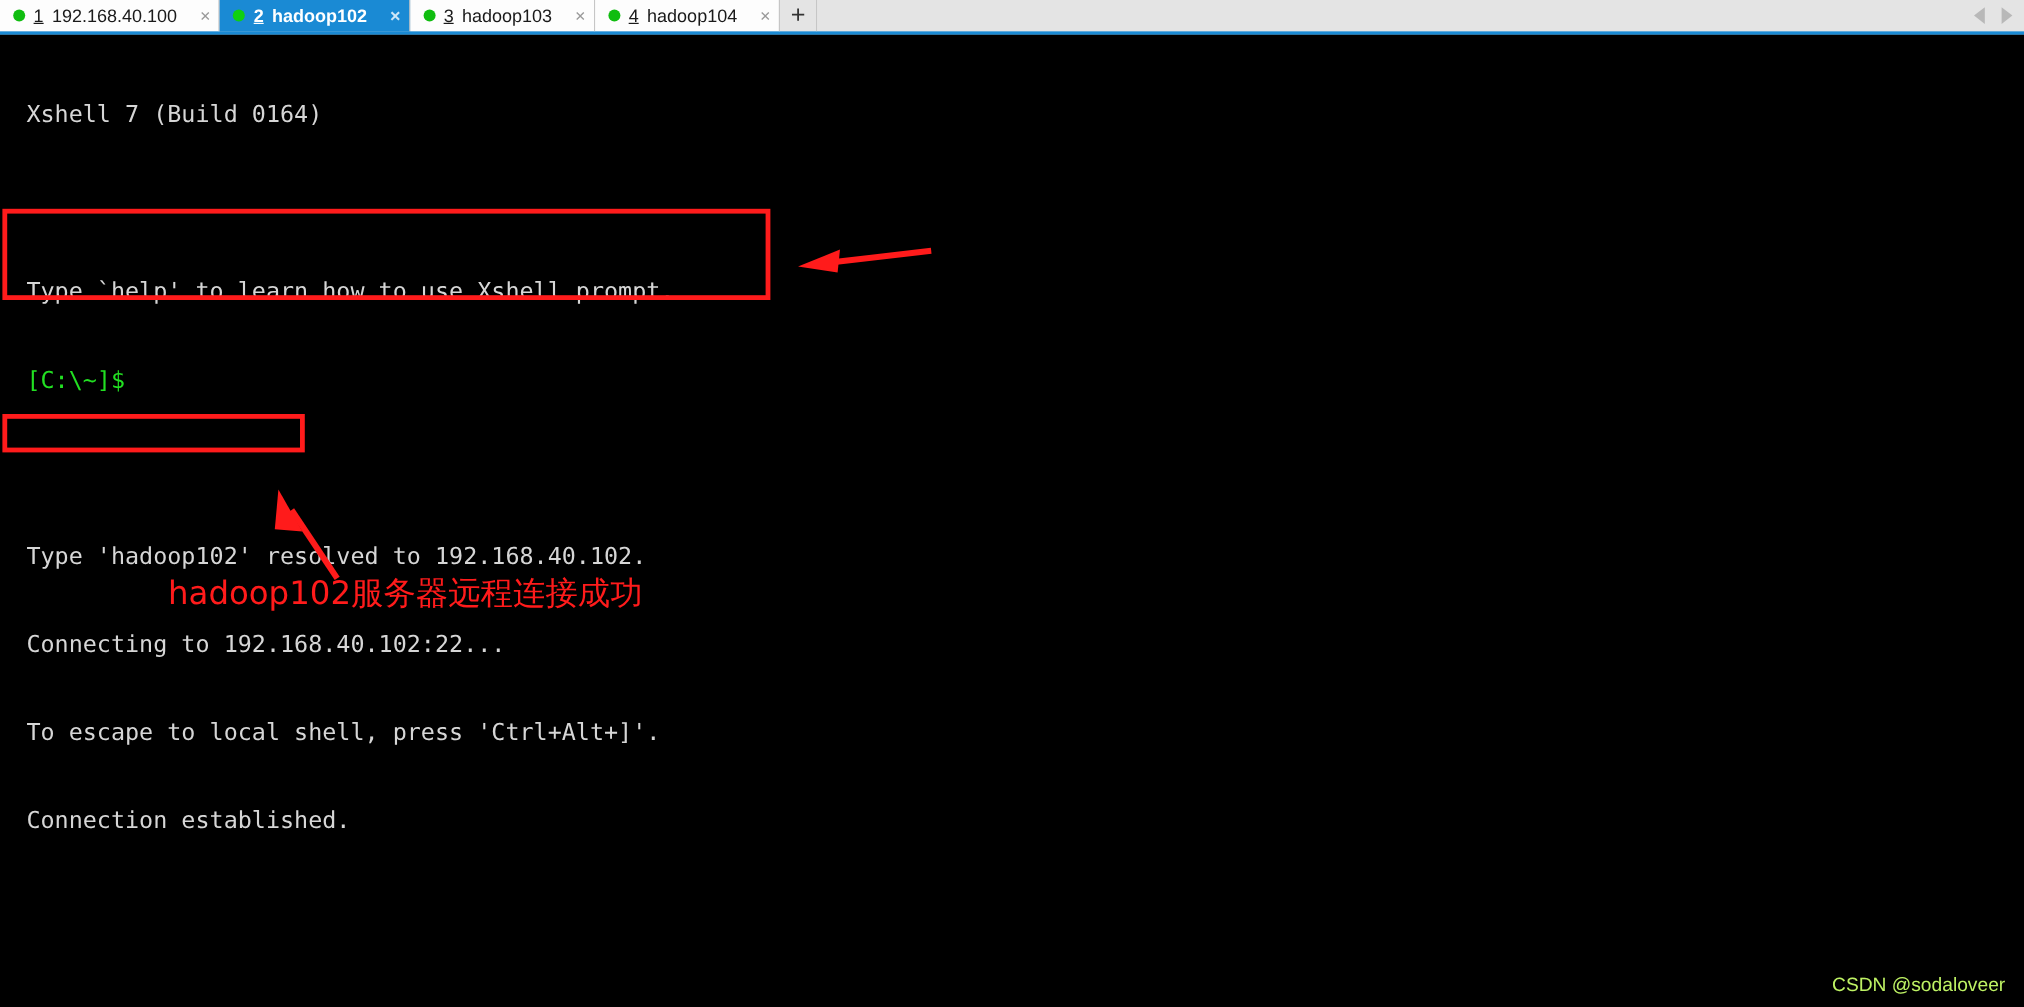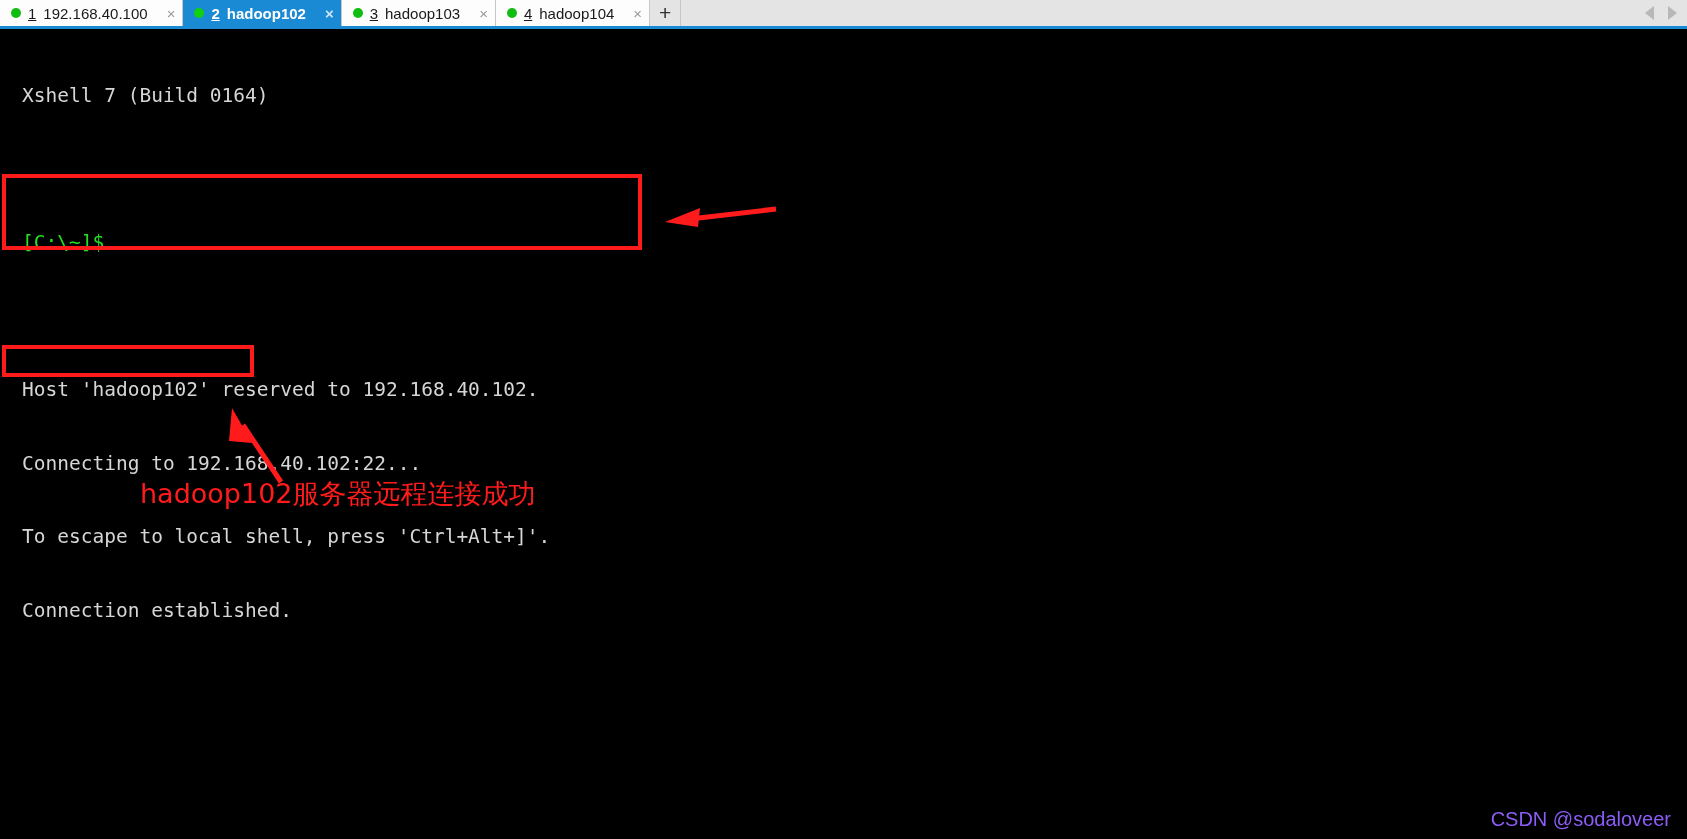--- a/index.html
+++ b/index.html
@@ -128,23 +128,23 @@
     color: #ff1b1b;
     font-family: "DejaVu Sans", sans-serif;
     font-size: 27px;
     white-space: nowrap;
   }
 
   .watermark {
     position: absolute;
     right: 16px;
     bottom: 8px;
-    color: #8b5cf6;
+    color: #bef264;
     font-family: "Liberation Sans", sans-serif;
-    font-size: 20px;
+    font-size: 16px;
   }
 
   svg.anno-svg {
     position: absolute;
     left: 0; top: 0;
     width: 1687px; height: 839px;
     pointer-events: none;
   }
 </style>
 </head>
@@ -186,23 +186,24 @@
 
   <div class="tab-scrollers">
     <span class="arrow-l"></span>
     <span class="arrow-r"></span>
   </div>
 </div>
 
 <div class="terminal">
   <div class="line">Xshell 7 (Build 0164)</div>
   <div class="blank"></div>
+  <div class="line">Type `help' to learn how to use Xshell prompt.</div>
   <div class="line green">[C:\~]$</div>
   <div class="blank"></div>
-  <div class="line">Host 'hadoop102' reserved to 192.168.40.102.</div>
+  <div class="line">Type 'hadoop102' resolved to 192.168.40.102.</div>
   <div class="line">Connecting to 192.168.40.102:22...</div>
   <div class="line">To escape to local shell, press 'Ctrl+Alt+]'.</div>
   <div class="line">Connection established.</div>
   <div class="blank"></div>
   
   
   
 </div>
 
 <div class="redbox" id="box-connection"></div>

